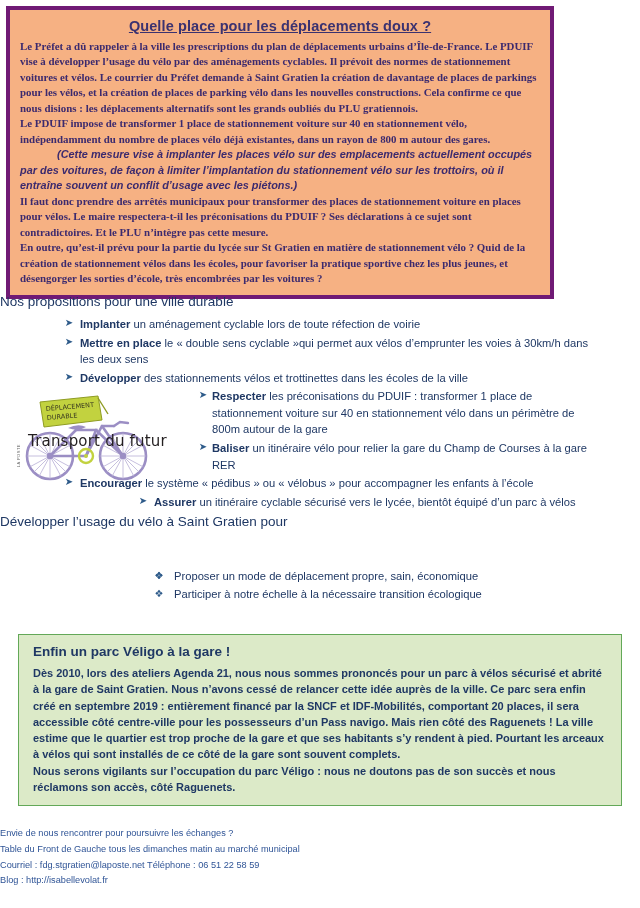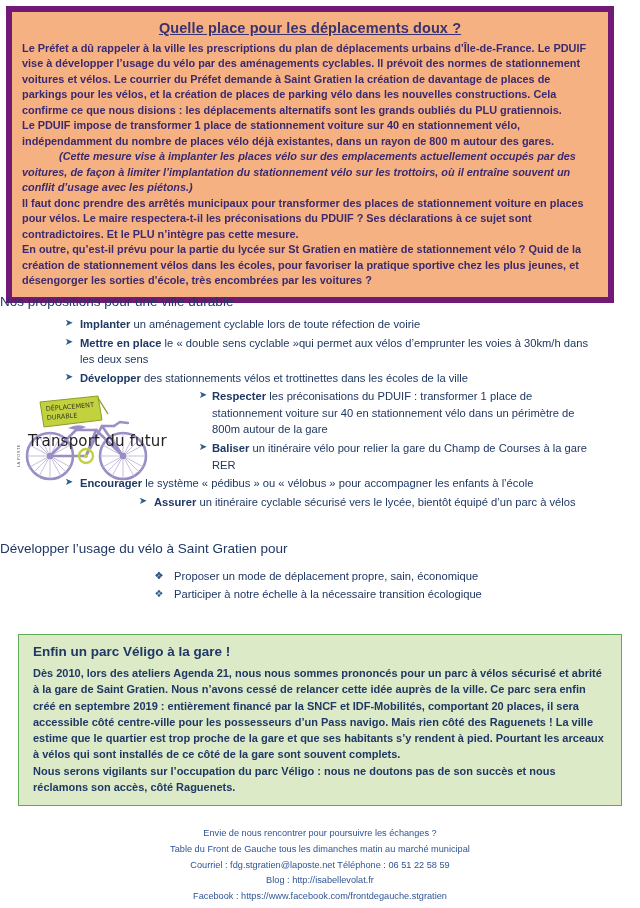--- a/index.html
+++ b/index.html
@@ -14,24 +14,24 @@
     color: #1f3864;
     overflow: hidden;
     position: relative;
   }
 
   
   .orange-box {
     position: absolute;
     left: 6px;
     top: 6px;
-    width: 608px;
+    width: 548px;
     box-sizing: border-box;
     background: #F6B183;
-    border: 6px solid #701a75;
+    border: 4px solid #701a75;
     padding: 6px 10px 8px 10px;
   }
   .orange-title {
     text-align: center;
     font-size: 14.5px;
     font-weight: bold;
     color: #3b3270;
     text-decoration: underline;
     letter-spacing: .1px;
     margin: 2px 0 5px 0;
@@ -42,36 +42,36 @@
     color: #3c2a6e;
     font-weight: bold;
     text-align: left;
   }
   .orange-body p { margin: 0; }
   .orange-body .ital {
     font-style: italic;
     font-weight: bold;
     margin-left: 37px;
   }
-  .orange-body .reg { font-weight: bold; }
+  .orange-body .reg { font-weight: bold; font-family: Liberation Serif, serif; }
 
   
   .section-heading {
     font-size: 13.5px;
     font-weight: normal;
     color: #1f3864;
     margin: 0;
   }
   .h-propositions {
     position: absolute;
     left: 0; top: 294px; width: 640px;
   }
   .h-developper {
     position: absolute;
-    left: 0; top: 541px; width: 613px;
+    left: 0; top: 514px; width: 613px;
   }
 
   
   .prop-list {
     position: absolute;
     left: 0; top: 316px; width: 640px;
   }
   .arrow-item {
     position: relative;
     font-size: 11.2px;
@@ -167,21 +167,21 @@
     font-weight: bold;
   }
   .green-body p { margin: 0; }
 
   
   .footer {
     position: absolute;
     left: 0;
     top: 826px;
     width: 640px;
-    text-align: center;
+    text-align: left;
     font-size: 9.2px;
     line-height: 1.72;
     color: #2f5496;
   }
   .footer div { white-space: nowrap; }
 </style>
 </head>
 <body>
 
 <div class="orange-box">
@@ -321,14 +321,13 @@
     <p>Dès 2010, lors des ateliers Agenda 21, nous nous sommes prononcés pour un parc à vélos sécurisé et abrité à la gare de Saint Gratien. Nous n’avons cessé de relancer cette idée auprès de la ville. Ce parc sera enfin créé en septembre 2019 : entièrement financé par la SNCF et IDF-Mobilités, comportant 20 places, il sera accessible côté centre-ville pour les possesseurs d’un Pass navigo. Mais rien côté des Raguenets ! La ville estime que le quartier est trop proche de la gare et que ses habitants s’y rendent à pied. Pourtant les arceaux à vélos qui sont installés de ce côté de la gare sont souvent complets.</p>
     <p>Nous serons vigilants sur l’occupation du parc Véligo : nous ne doutons pas de son succès et nous réclamons son accès, côté Raguenets.</p>
   </div>
 </div>
 
 <div class="footer">
   <div>Envie de nous rencontrer pour poursuivre les échanges ?</div>
   <div>Table du Front de Gauche tous les dimanches matin au marché municipal</div>
   <div>Courriel : fdg.stgratien@laposte.net     Téléphone : 06 51 22 58 59</div>
   <div>Blog : http://isabellevolat.fr</div>
-  <div>Facebook : https://www.facebook.com/frontdegauche.stgratien</div>
 </div>
 
 </body></html>

